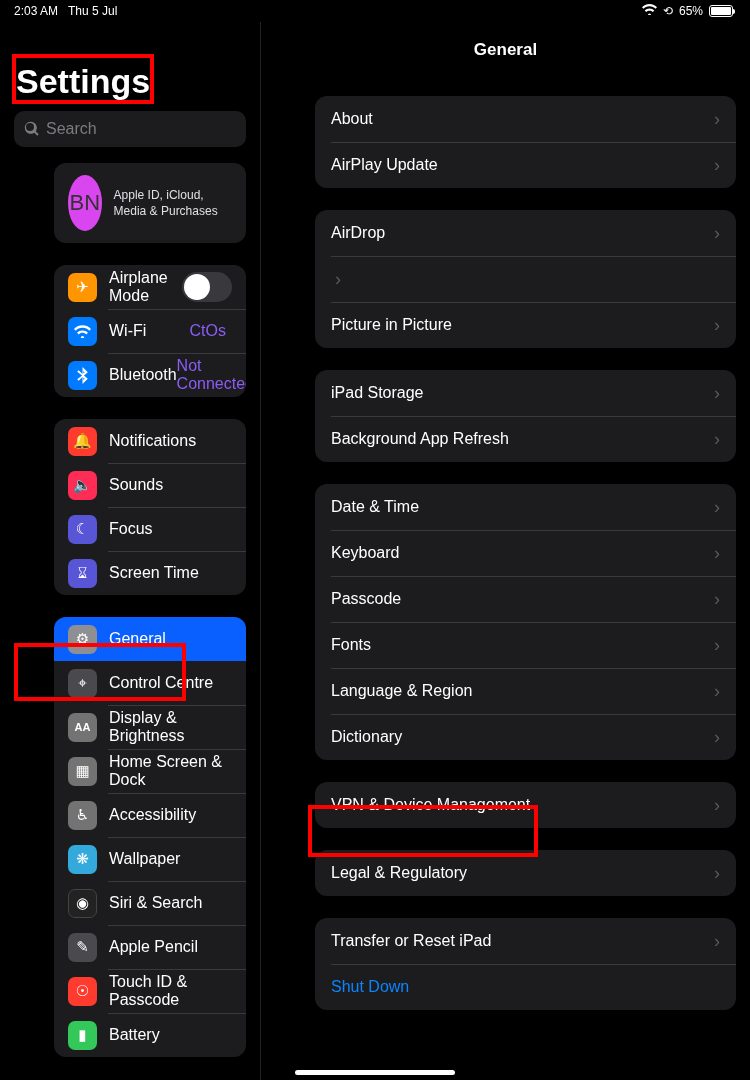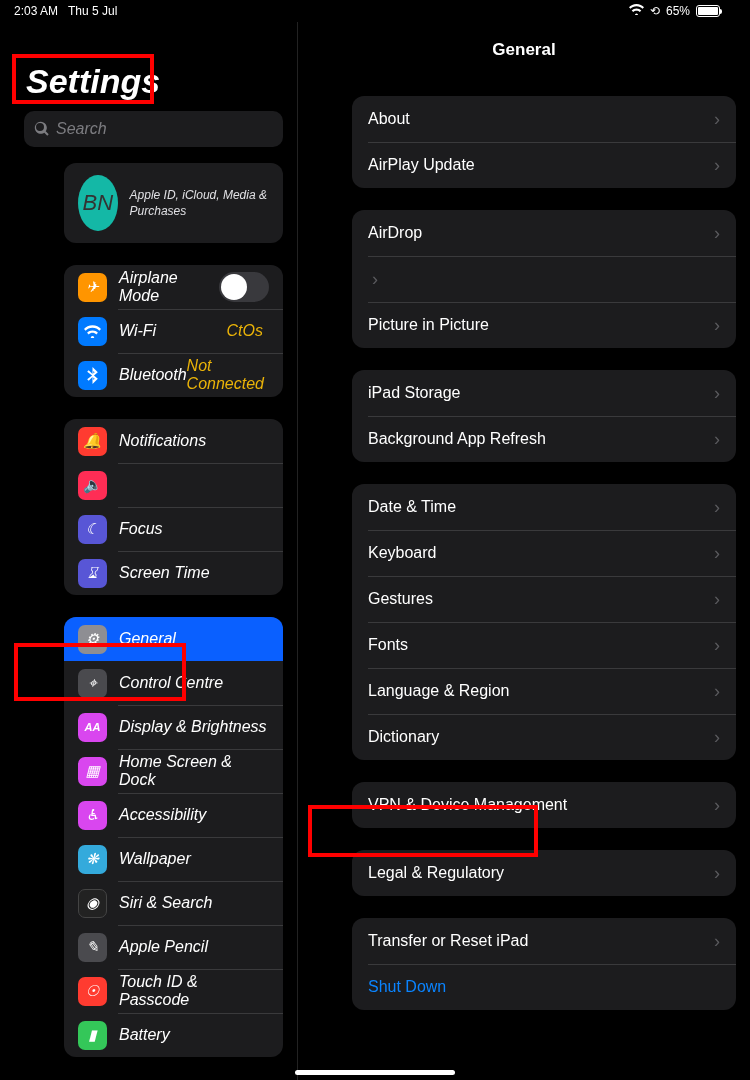--- a/index.html
+++ b/index.html
@@ -1,67 +1,67 @@
 <!DOCTYPE html>
 <html><head>
 <meta charset="utf-8">
 <style>
   * { box-sizing: border-box; margin: 0; padding: 0; font-family: -apple-system, "Helvetica Neue", Helvetica, Arial, sans-serif; }
   html, body { width: 750px; height: 1080px; background: #000; color: #fff; overflow: hidden; }
 
   
-  .status-bar { position: absolute; top: 0; left: 0; right: 16px; height: 20px; padding: 2px 14px 0 14px; display: flex; align-items: center; font-size: 12px; font-weight: 500; }
+  .status-bar { position: absolute; top: 0; left: 0; right: 3px; height: 20px; padding: 2px 14px 0 14px; display: flex; align-items: center; font-size: 12px; font-weight: 500; }
   .status-left { display: flex; gap: 10px; }
   .status-right { margin-left: auto; display: flex; gap: 6px; align-items: center; }
   .battery { width: 24px; height: 12px; border: 1px solid #fff; border-radius: 3px; position: relative; }
   .battery::after { content:''; position:absolute; right:-3px; top:3px; width:2px; height:5px; background:#fff; border-radius:0 2px 2px 0; }
   .battery .fill { position:absolute; left:1px; top:1px; bottom:1px; right:1px; background:#fff; border-radius:1px; }
 
   
   .screen { position:absolute; top:0; left:0; right:0; bottom:0; display:flex; padding-top:22px; }
-  .sidebar { width:298px; border-right:1px solid #222; padding:0 14px 0 24px; overflow:hidden;font-style:italic; }
+  .sidebar { width:261px; border-right:1px solid #222; padding:0 14px 0 14px; overflow:hidden; }
   .main { flex:1; padding:0 14px; overflow:hidden; }
   .main-title { text-align:center; font-size:17px; font-weight:600; padding:18px 0 36px 0; }
 
   .page-title { font-size:34px; font-weight:700; margin:40px 0 10px 2px; }
 
   .search { background:#1c1c1e; border-radius:10px; height:36px; display:flex; align-items:center; padding:0 10px; margin-bottom:16px; }
   .search svg { width:16px; height:16px; fill:#7c7c80; margin-right:6px; }
   .search span { color:#7c7c80; font-size:16px; }
 
   .card { background:#1c1c1e; border-radius:12px; margin-bottom:22px; overflow:hidden;margin-left:40px; }
   .row { display:flex; align-items:center; min-height:44px; padding:0 14px; position:relative; font-size:16px; }
   .row + .row::before { content:''; position:absolute; top:0; left:54px; right:0; height:1px; background:#3a3a3c; }
   .row-icon { width:29px; height:29px; border-radius:7px; margin-right:12px; display:flex; align-items:center; justify-content:center; font-size:15px; flex:0 0 29px; }
   .row-label { flex:1; }
-  .row-value { color:#eab308; margin-right:6px; }
+  .row-value { color:#8b5cf6; margin-right:6px; }
   .chevron { color:#5a5a5e; font-size:18px; font-weight:300; margin-left:4px; }
   .row.selected { background:#0a60ff; color:#fff; }
   .row.selected + .row::before, .row.selected::before { display:none; }
   .row.link { color:#0a84ff; }
 
   .account { display:flex; align-items:center; padding:12px 14px; gap:12px; }
-  .avatar { width:56px; height:56px; border-radius:50%; background:#14b8a6; color:#333; display:flex; align-items:center; justify-content:center; font-size:22px; font-weight:500; }
+  .avatar { width:56px; height:56px; border-radius:50%; background:#d946ef; color:#333; display:flex; align-items:center; justify-content:center; font-size:22px; font-weight:500; }
   .account-sub { font-size:12px; color:#e0e0e4; line-height:1.35; }
 
   .toggle { width:50px; height:30px; background:#39393d; border-radius:15px; position:relative; flex:0 0 50px; }
   .toggle .knob { position:absolute; left:2px; top:2px; width:26px; height:26px; background:#fff; border-radius:50%; }
 
   
   .rrow { display:flex; align-items:center; min-height:46px; padding:0 16px; position:relative; font-size:16px; }
   .rrow + .rrow::before { content:''; position:absolute; top:0; left:16px; right:0; height:1px; background:#3a3a3c; }
 
   
   .hl { position:absolute; border:4px solid #ff0000; pointer-events:none; z-index:10; }
 
   
   .bg-orange { background:#ff9500;} .bg-blue{background:#007aff;} .bg-red{background:#ff3b30;}
   .bg-pink{background:#ff2d55;} .bg-purple{background:#5856d6;} .bg-gray{background:#8e8e93;}
   .bg-darkgray{background:#4a4a4e;} .bg-cyan{background:#34aadc;} .bg-green{background:#34c759;}
-  .bg-bluel{background:#d946ef;} .bg-black{background:#222; border:1px solid #444;}
+  .bg-bluel{background:#737373;} .bg-black{background:#222; border:1px solid #444;}
 
   .home-ind { position:absolute; bottom:5px; left:50%; transform:translateX(-50%); width:160px; height:5px; background:#fff; border-radius:3px; }
 </style>
 </head>
 <body>
 
 <div class="status-bar">
   <div class="status-left">
     <span>2:03 AM</span>
     <span>Thu 5 Jul</span>
@@ -126,20 +126,21 @@
           <span class="row-value">Not Connected</span>
         </div>
       </div>
     <div class="card" id="group2">
         <div class="row">
           <div class="row-icon bg-red" style="color: rgb(255, 255, 255);">🔔</div>
           <span class="row-label">Notifications</span>
         </div>
         <div class="row">
           <div class="row-icon bg-pink" style="color: rgb(255, 255, 255);">🔈</div>
+          <span class="row-label">Sounds</span>
         </div>
         <div class="row">
           <div class="row-icon bg-purple" style="color: rgb(255, 255, 255);">☾</div>
           <span class="row-label">Focus</span>
         </div>
         <div class="row">
           <div class="row-icon bg-purple" style="color: rgb(255, 255, 255);">⌛︎</div>
           <span class="row-label">Screen Time</span>
         </div>
       </div>
@@ -226,21 +227,21 @@
         <div class="card no-indent">
           <div class="rrow">
             <span class="row-label">Date &amp; Time</span>
             <span class="chevron">›</span>
           </div>
           <div class="rrow">
             <span class="row-label">Keyboard</span>
             <span class="chevron">›</span>
           </div>
           <div class="rrow">
-            <span class="row-label">Gestures</span>
+            <span class="row-label">Passcode</span>
             <span class="chevron">›</span>
           </div>
           <div class="rrow">
             <span class="row-label">Fonts</span>
             <span class="chevron">›</span>
           </div>
           <div class="rrow">
             <span class="row-label">Language &amp; Region</span>
             <span class="chevron">›</span>
           </div>

